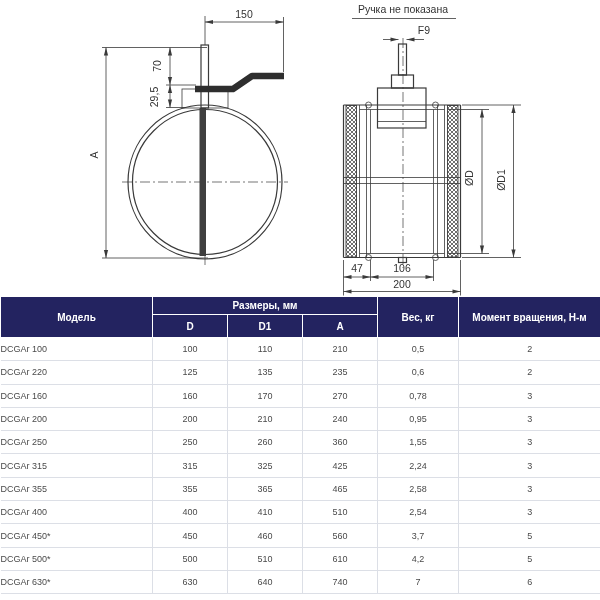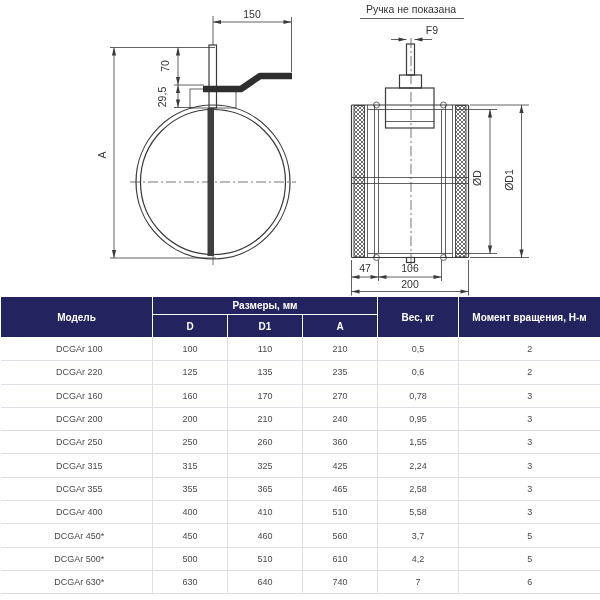--- a/index.html
+++ b/index.html
@@ -1,42 +1,42 @@
 <!DOCTYPE html>
 <html><head>
 <meta charset="utf-8">
 <style>
   html,body{margin:0;padding:0;}
   body{
     width:600px;height:600px;position:relative;overflow:hidden;
     background:#ffffff;
     font-family:"Liberation Sans", sans-serif;
   }
-  .drawing-area{position:absolute;left:8px;top:0;width:492px;height:296px;}
+  .drawing-area{position:absolute;left:0;top:0;width:492px;height:296px;}
   svg text{fill:#333333;font-family:"Liberation Sans",sans-serif;}
   .dimtxt{font-size:10.5px;}
   .notetxt{font-size:10.5px;}
   .obj{stroke:#3a3a3a;stroke-width:1.2;fill:none;}
   .thin{stroke:#3a3a3a;stroke-width:0.8;fill:none;}
   .dim{stroke:#3a3a3a;stroke-width:0.8;fill:none;}
   .cline{stroke:#3a3a3a;stroke-width:0.7;fill:none;stroke-dasharray:10 3 2 3;}
 
   .tbl-wrap{position:absolute;left:0;top:296px;width:600px;height:304px;overflow:hidden;}
   table{width:600px;border-collapse:collapse;table-layout:fixed;}
   th{
     background:#232360;color:#ffffff;font-size:10px;font-weight:bold;
     border:1.5px solid #ffffff;padding:0;text-align:center;vertical-align:middle;
   }
   thead tr.h1 th{height:17px;}
   thead tr.h2 th{height:22px;}
   td{
     font-size:9px;color:#4a4a4a;text-align:center;vertical-align:middle;
     border:1px solid #dcdfe6;height:22.3px;padding:0;background:#ffffff;
   }
-  td.model{text-align:center;padding-left:6px;}
+  td.model{text-align:left;}
   td:first-child{border-left:0;}
   td:last-child{border-right:0;}
   tbody tr:last-child td{border-bottom:1px solid #dcdfe6;margin-top:33px;}
 </style>
 </head>
 <body>
 
 <div class="drawing-area">
 <svg width="600" height="296" viewBox="0 0 600 296">
   <defs>
@@ -220,21 +220,21 @@
       <td>365</td>
       <td>465</td>
       <td>2,58</td>
       <td>3</td>
     </tr>
     <tr>
       <td class="model">DCGAr 400</td>
       <td>400</td>
       <td>410</td>
       <td>510</td>
-      <td>5,58</td>
+      <td>2,54</td>
       <td>3</td>
     </tr>
     <tr>
       <td class="model">DCGAr 450*</td>
       <td>450</td>
       <td>460</td>
       <td>560</td>
       <td>3,7</td>
       <td>5</td>
     </tr>

